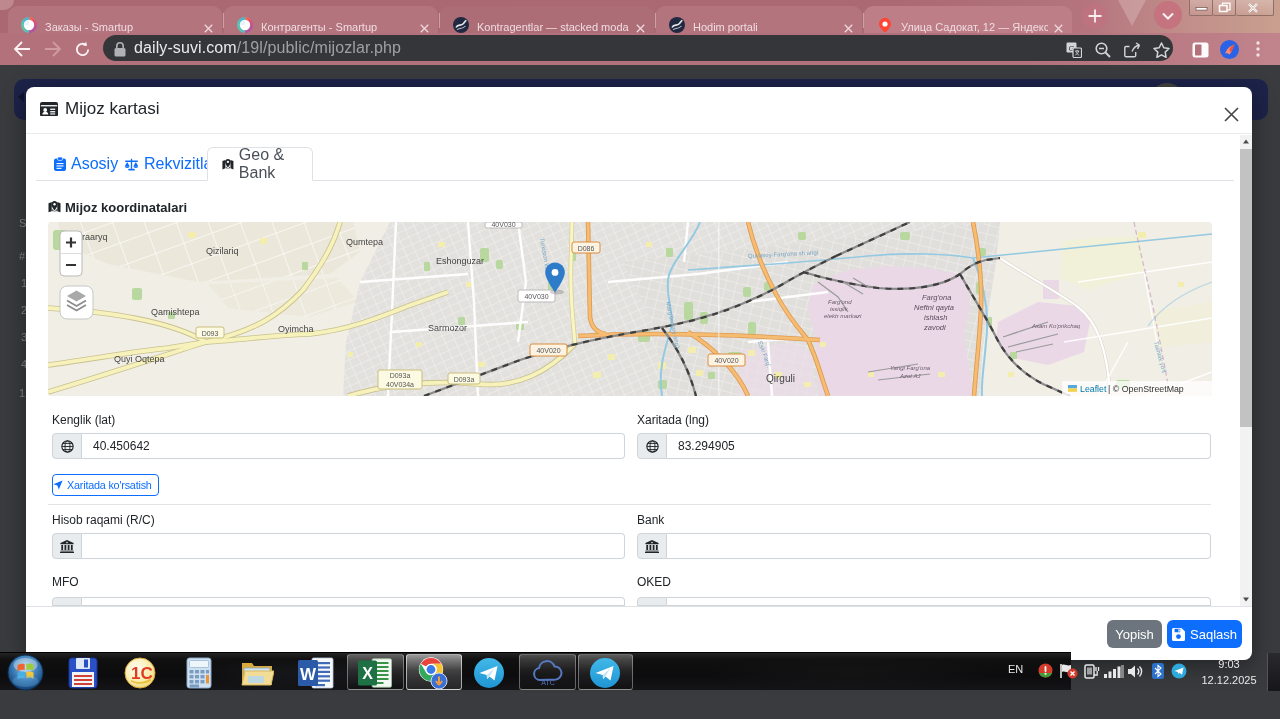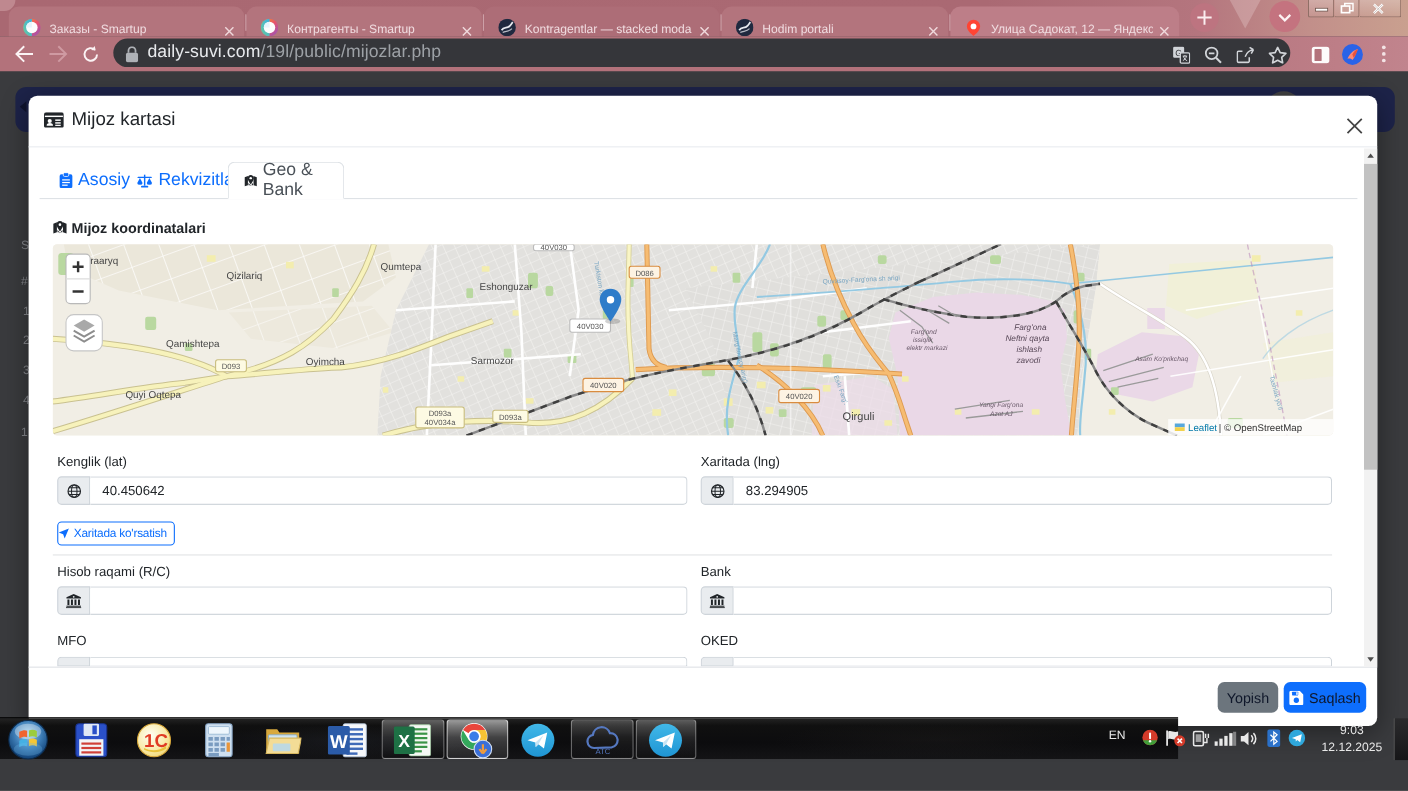--- a/index.html
+++ b/index.html
@@ -29,21 +29,21 @@
 .ntab.active{background:#fff;border:1px solid #dee2e6;border-bottom:1px solid #fff;border-radius:6px 6px 0 0;color:#495057}
 .mhd{position:absolute;left:22px;top:109px;font-size:13px;font-weight:700;color:#212529}
 #mapbox{position:absolute;left:22px;top:135px;width:1164px;height:174px;border-radius:4px;overflow:hidden;background:#f2efe6}
 .flabel{position:absolute;font-size:12px;color:#212529}
 .igroup{position:absolute;height:26px;display:flex}
 .iicon{width:30px;background:#e9ecef;border:1px solid #ced4da;border-radius:4px 0 0 4px;display:flex;align-items:center;justify-content:center}
 .ifield{flex:1;background:#fff;border:1px solid #ced4da;border-left:none;border-radius:0 4px 4px 0;font-size:12px;color:#212529;display:flex;align-items:center;padding-left:11px}
 #btnmap{position:absolute;left:26px;top:387px;width:107px;height:22px;border:1px solid #0d6efd;border-radius:4px;color:#0d6efd;font-size:10.8px;display:flex;align-items:center;letter-spacing:-0.2px}
 .hr{position:absolute;left:22px;top:417px;width:1163px;height:1px;background:#e1e3e5}
 #mfoot{position:absolute;left:0;top:519px;width:100%;height:54px;border-top:1px solid #dee2e6}
-.btn{position:absolute;top:13px;height:28px;border-radius:6px;color:#0f172a;font-size:13px;display:flex;align-items:center;justify-content:center}
+.btn{position:absolute;top:13px;height:28px;border-radius:6px;color:#ffffff;font-size:13px;display:flex;align-items:center;justify-content:center}
 #byop{left:1081px;width:55px;background:#6c757d}
 #bsaq{left:1141px;width:75px;background:#0d6efd}
 
 #msb{position:absolute;left:1214px;top:48px;width:12px;height:471px;background:#f2f2f2}
 #msb .thumb{position:absolute;left:0px;top:14px;width:12px;height:278px;background:#c2c2c2}
 
 #taskbar{position:absolute;left:0;top:652px;width:1071px;height:38px;background:linear-gradient(180deg,#232323 0%,#101010 18%,#0c0c0e 60%,#141416 100%);border-top:1px solid #000}
 .slot{position:absolute;top:1px;height:36px;border-radius:3px;border:1px solid rgba(255,255,255,.35);background:linear-gradient(180deg,rgba(255,255,255,.30),rgba(255,255,255,.10) 45%,rgba(0,0,0,.12))}
 .tray{position:absolute;color:#e8e8e8}
 </style></head>

